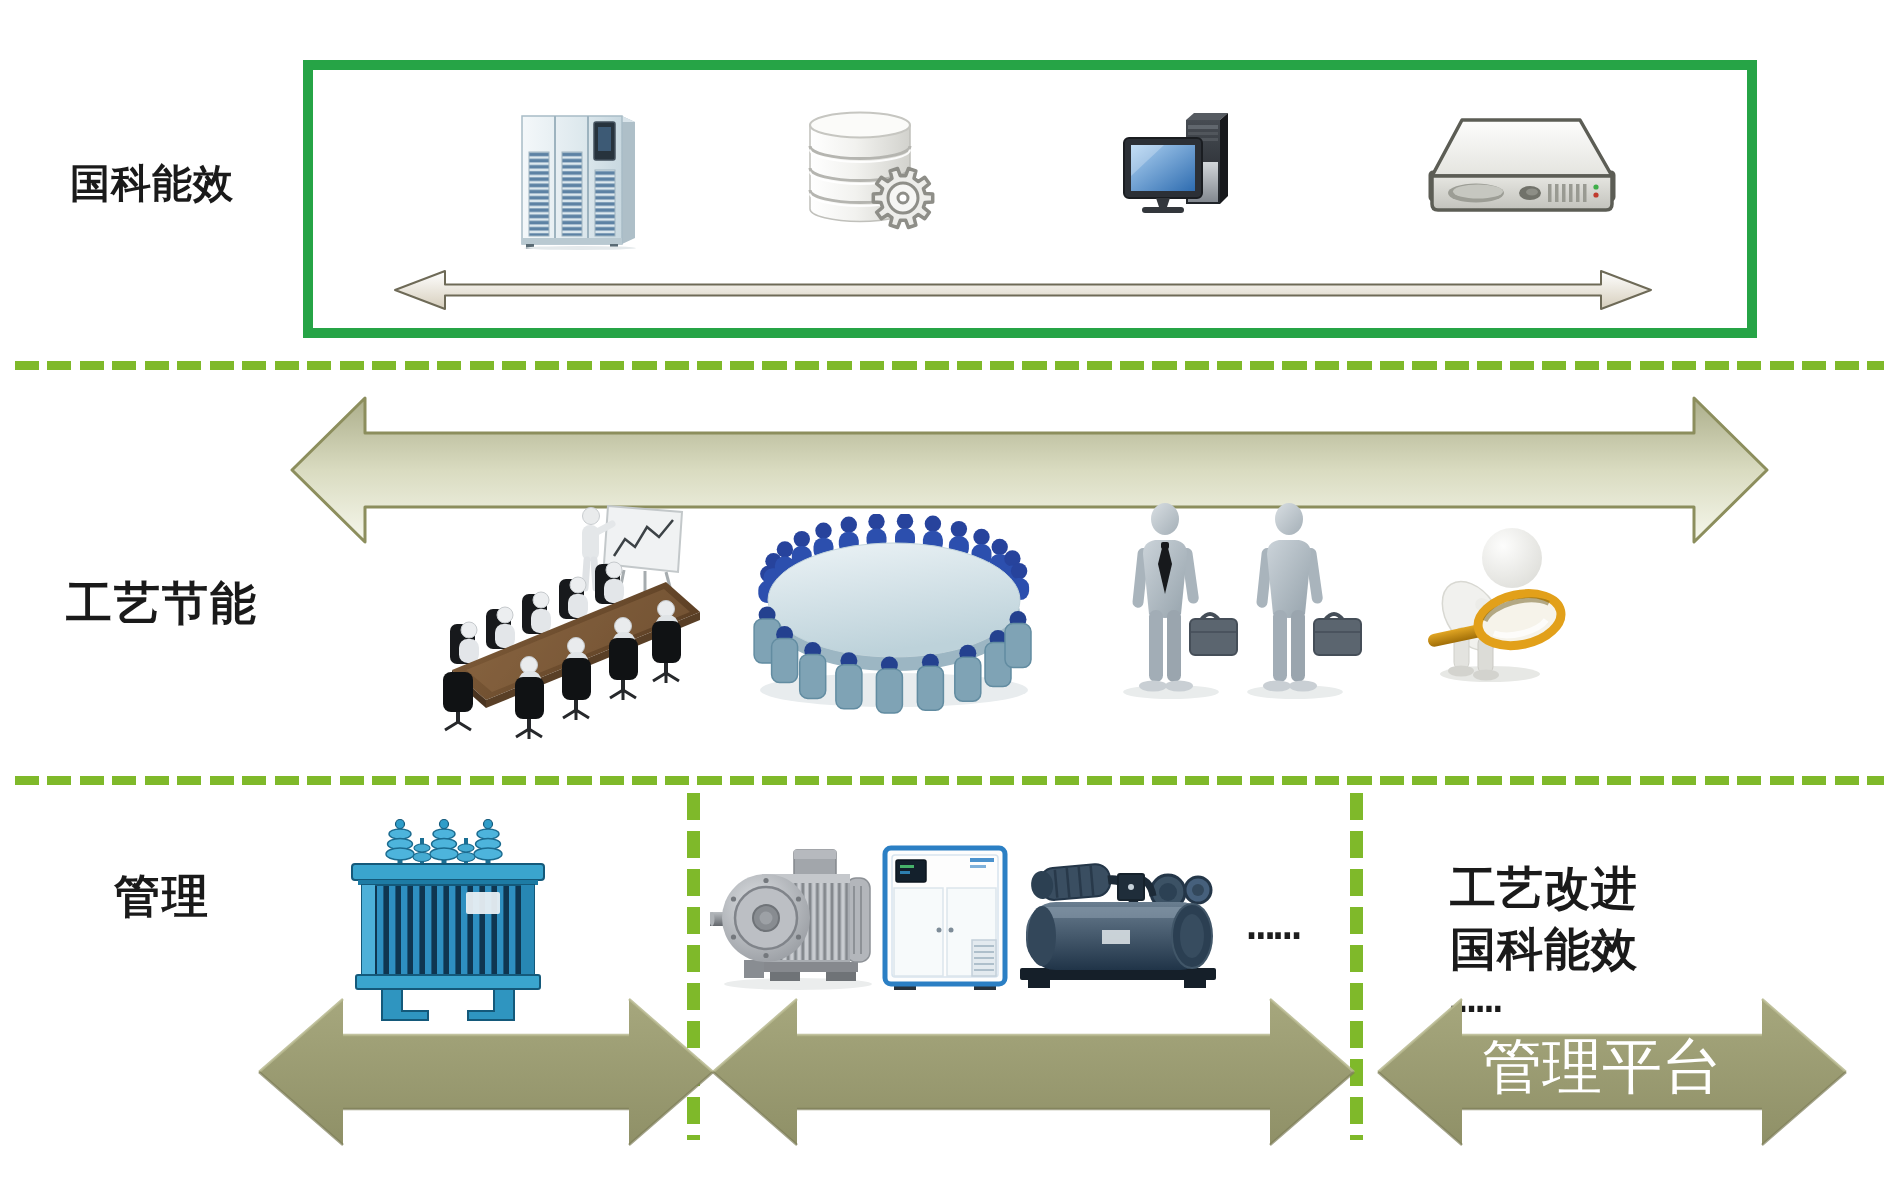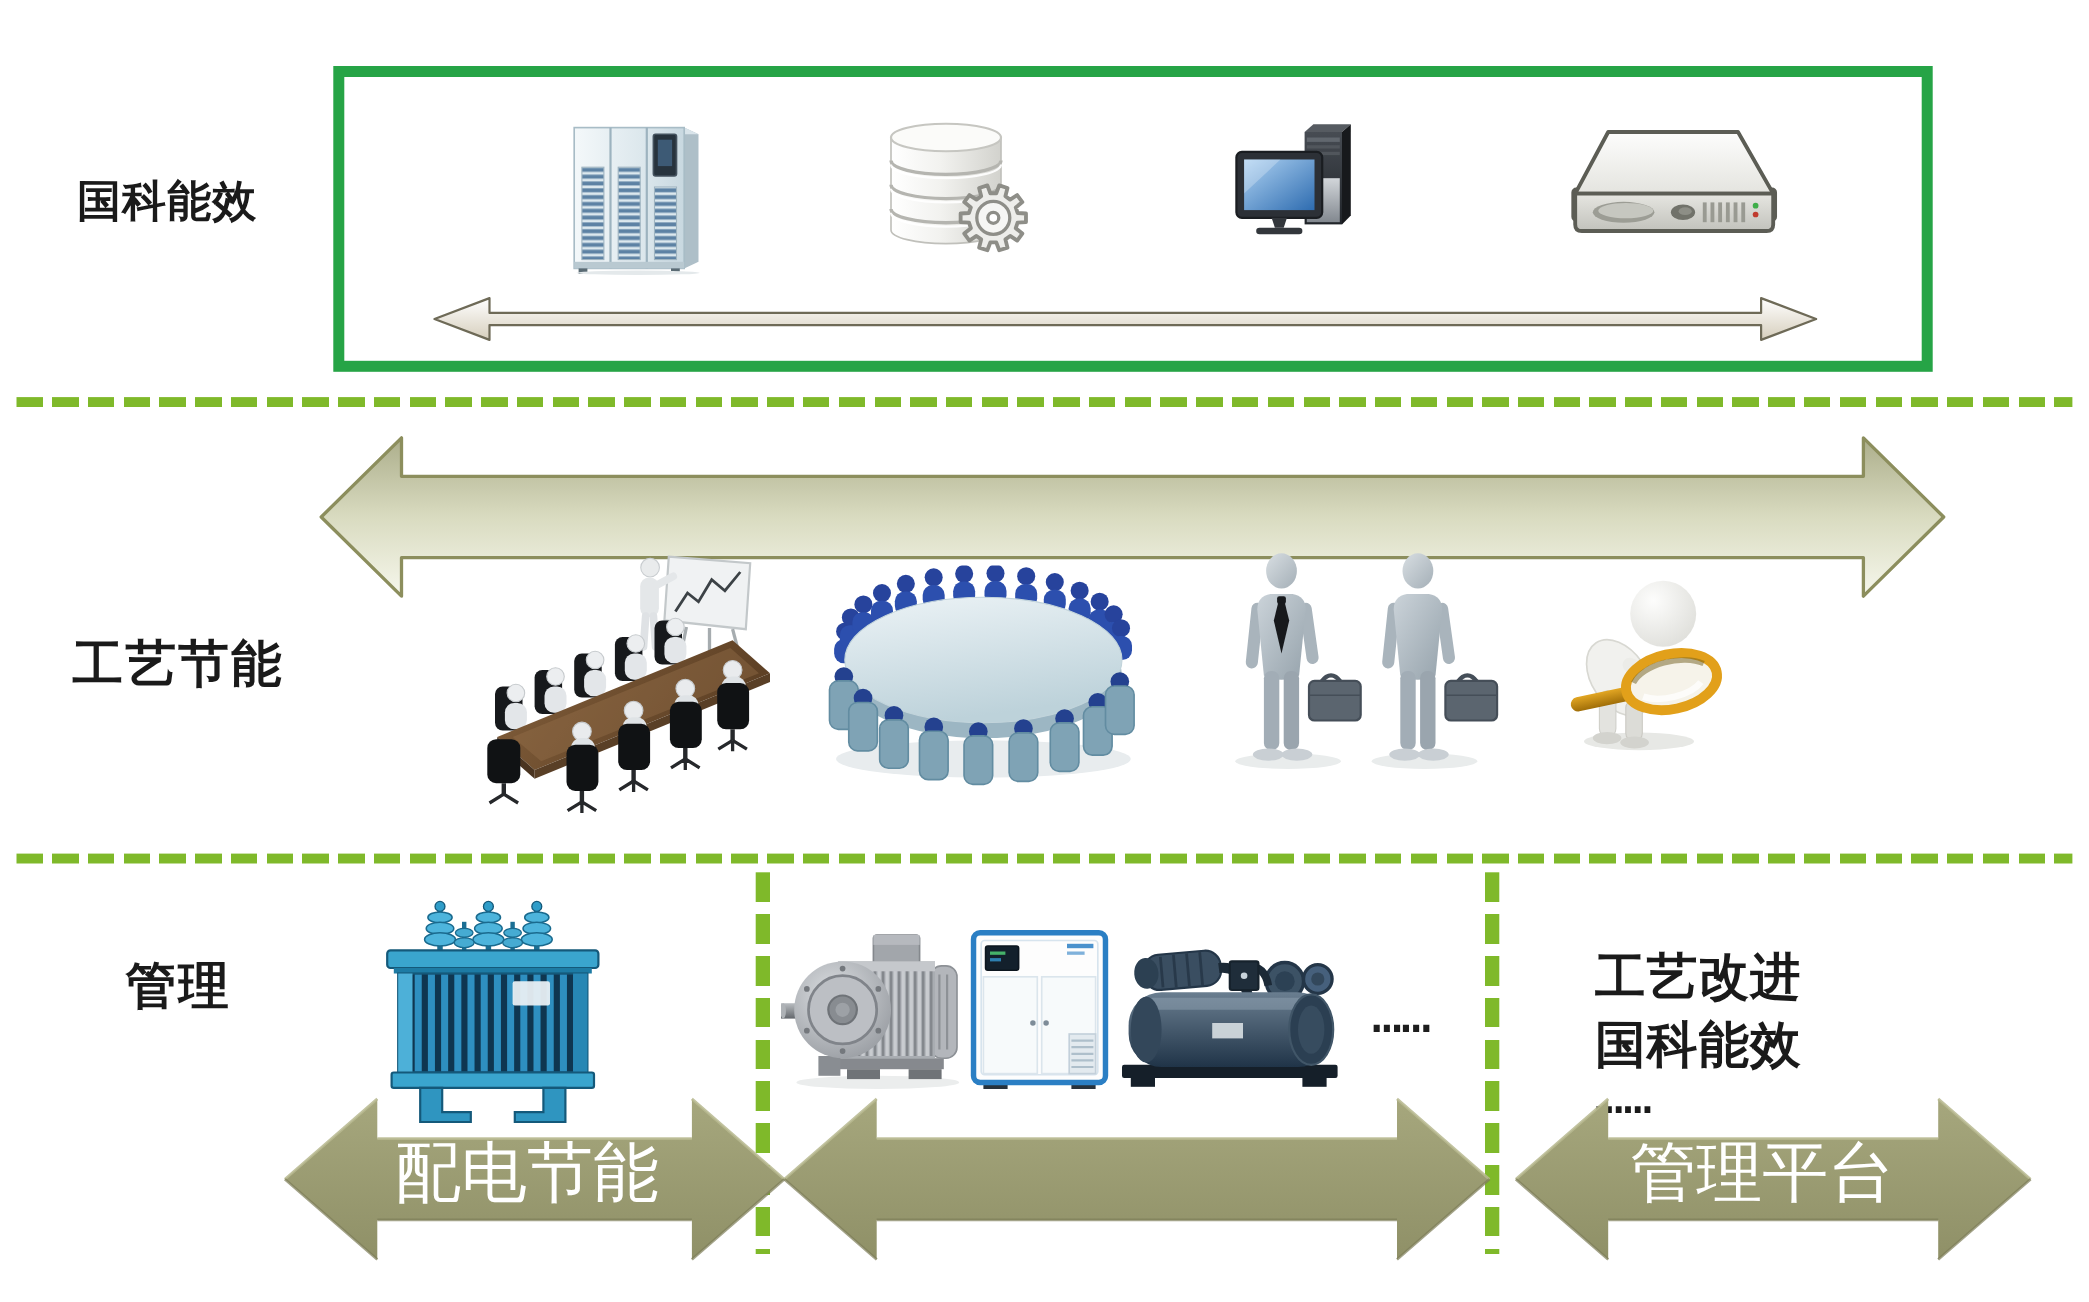--- a/index.html
+++ b/index.html
@@ -647,16 +647,15 @@
     <polygon points="2,75 86,2 86,38 559,38 559,2 643,75 559,148 559,112 86,112 86,148" fill="url(#olv)"></polygon>
     <path d="M2,75 L86,2 M86,38 L559,38 M559,2 L643,75" stroke="#b7b88f" stroke-width="2.5" fill="none" opacity="0.85"></path>
     <path d="M2,75 L86,148 M86,112 L559,112 M559,148 L643,75" stroke="#7d7e58" stroke-width="2.5" fill="none" opacity="0.7"></path>
   </svg>
   <svg class="abs barrow-c" width="472" height="150" viewBox="0 0 472 150">
     <polygon points="2,75 86,2 86,38 386,38 386,2 470,75 386,148 386,112 86,112 86,148" fill="url(#olv)"></polygon>
     <path d="M2,75 L86,2 M86,38 L386,38 M386,2 L470,75" stroke="#b7b88f" stroke-width="2.5" fill="none" opacity="0.85"></path>
     <path d="M2,75 L86,148 M86,112 L386,112 M386,148 L470,75" stroke="#7d7e58" stroke-width="2.5" fill="none" opacity="0.7"></path>
   </svg>
 
-  <div class="abs barrow-label bl-a">配电节能</div>
   <div class="abs barrow-label bl-c">管理平台</div>
 
 </div>
 
 </body></html>

